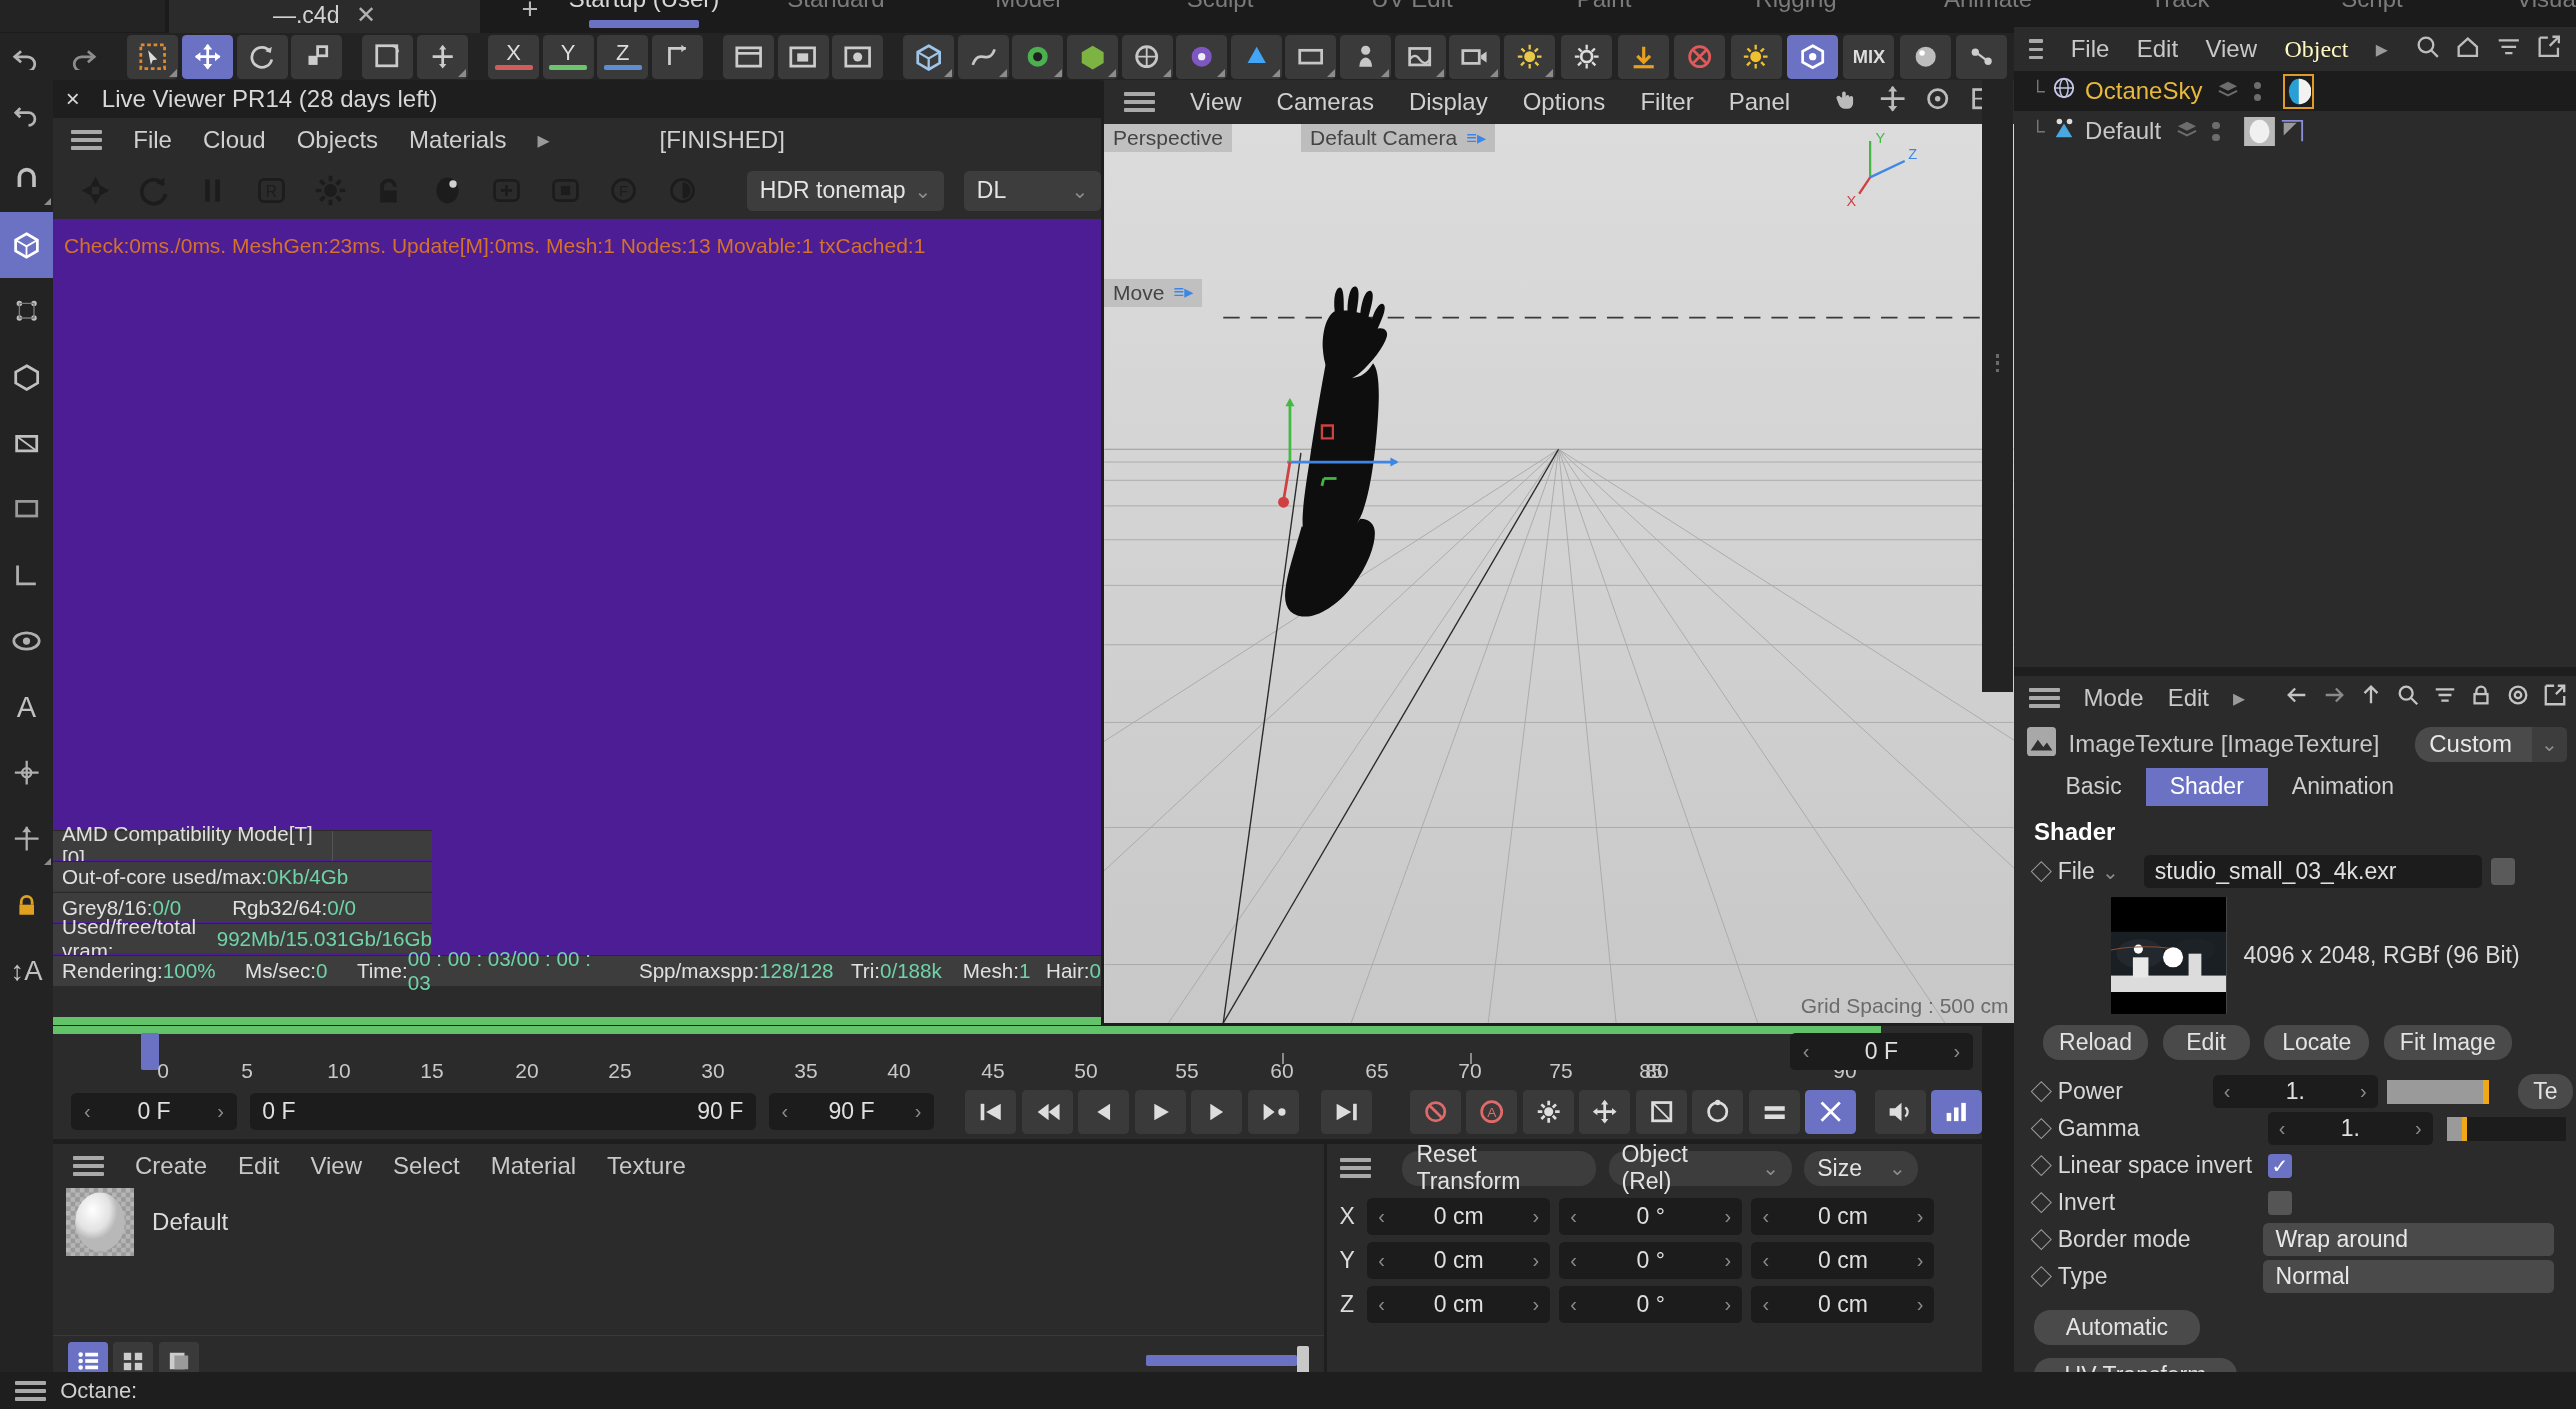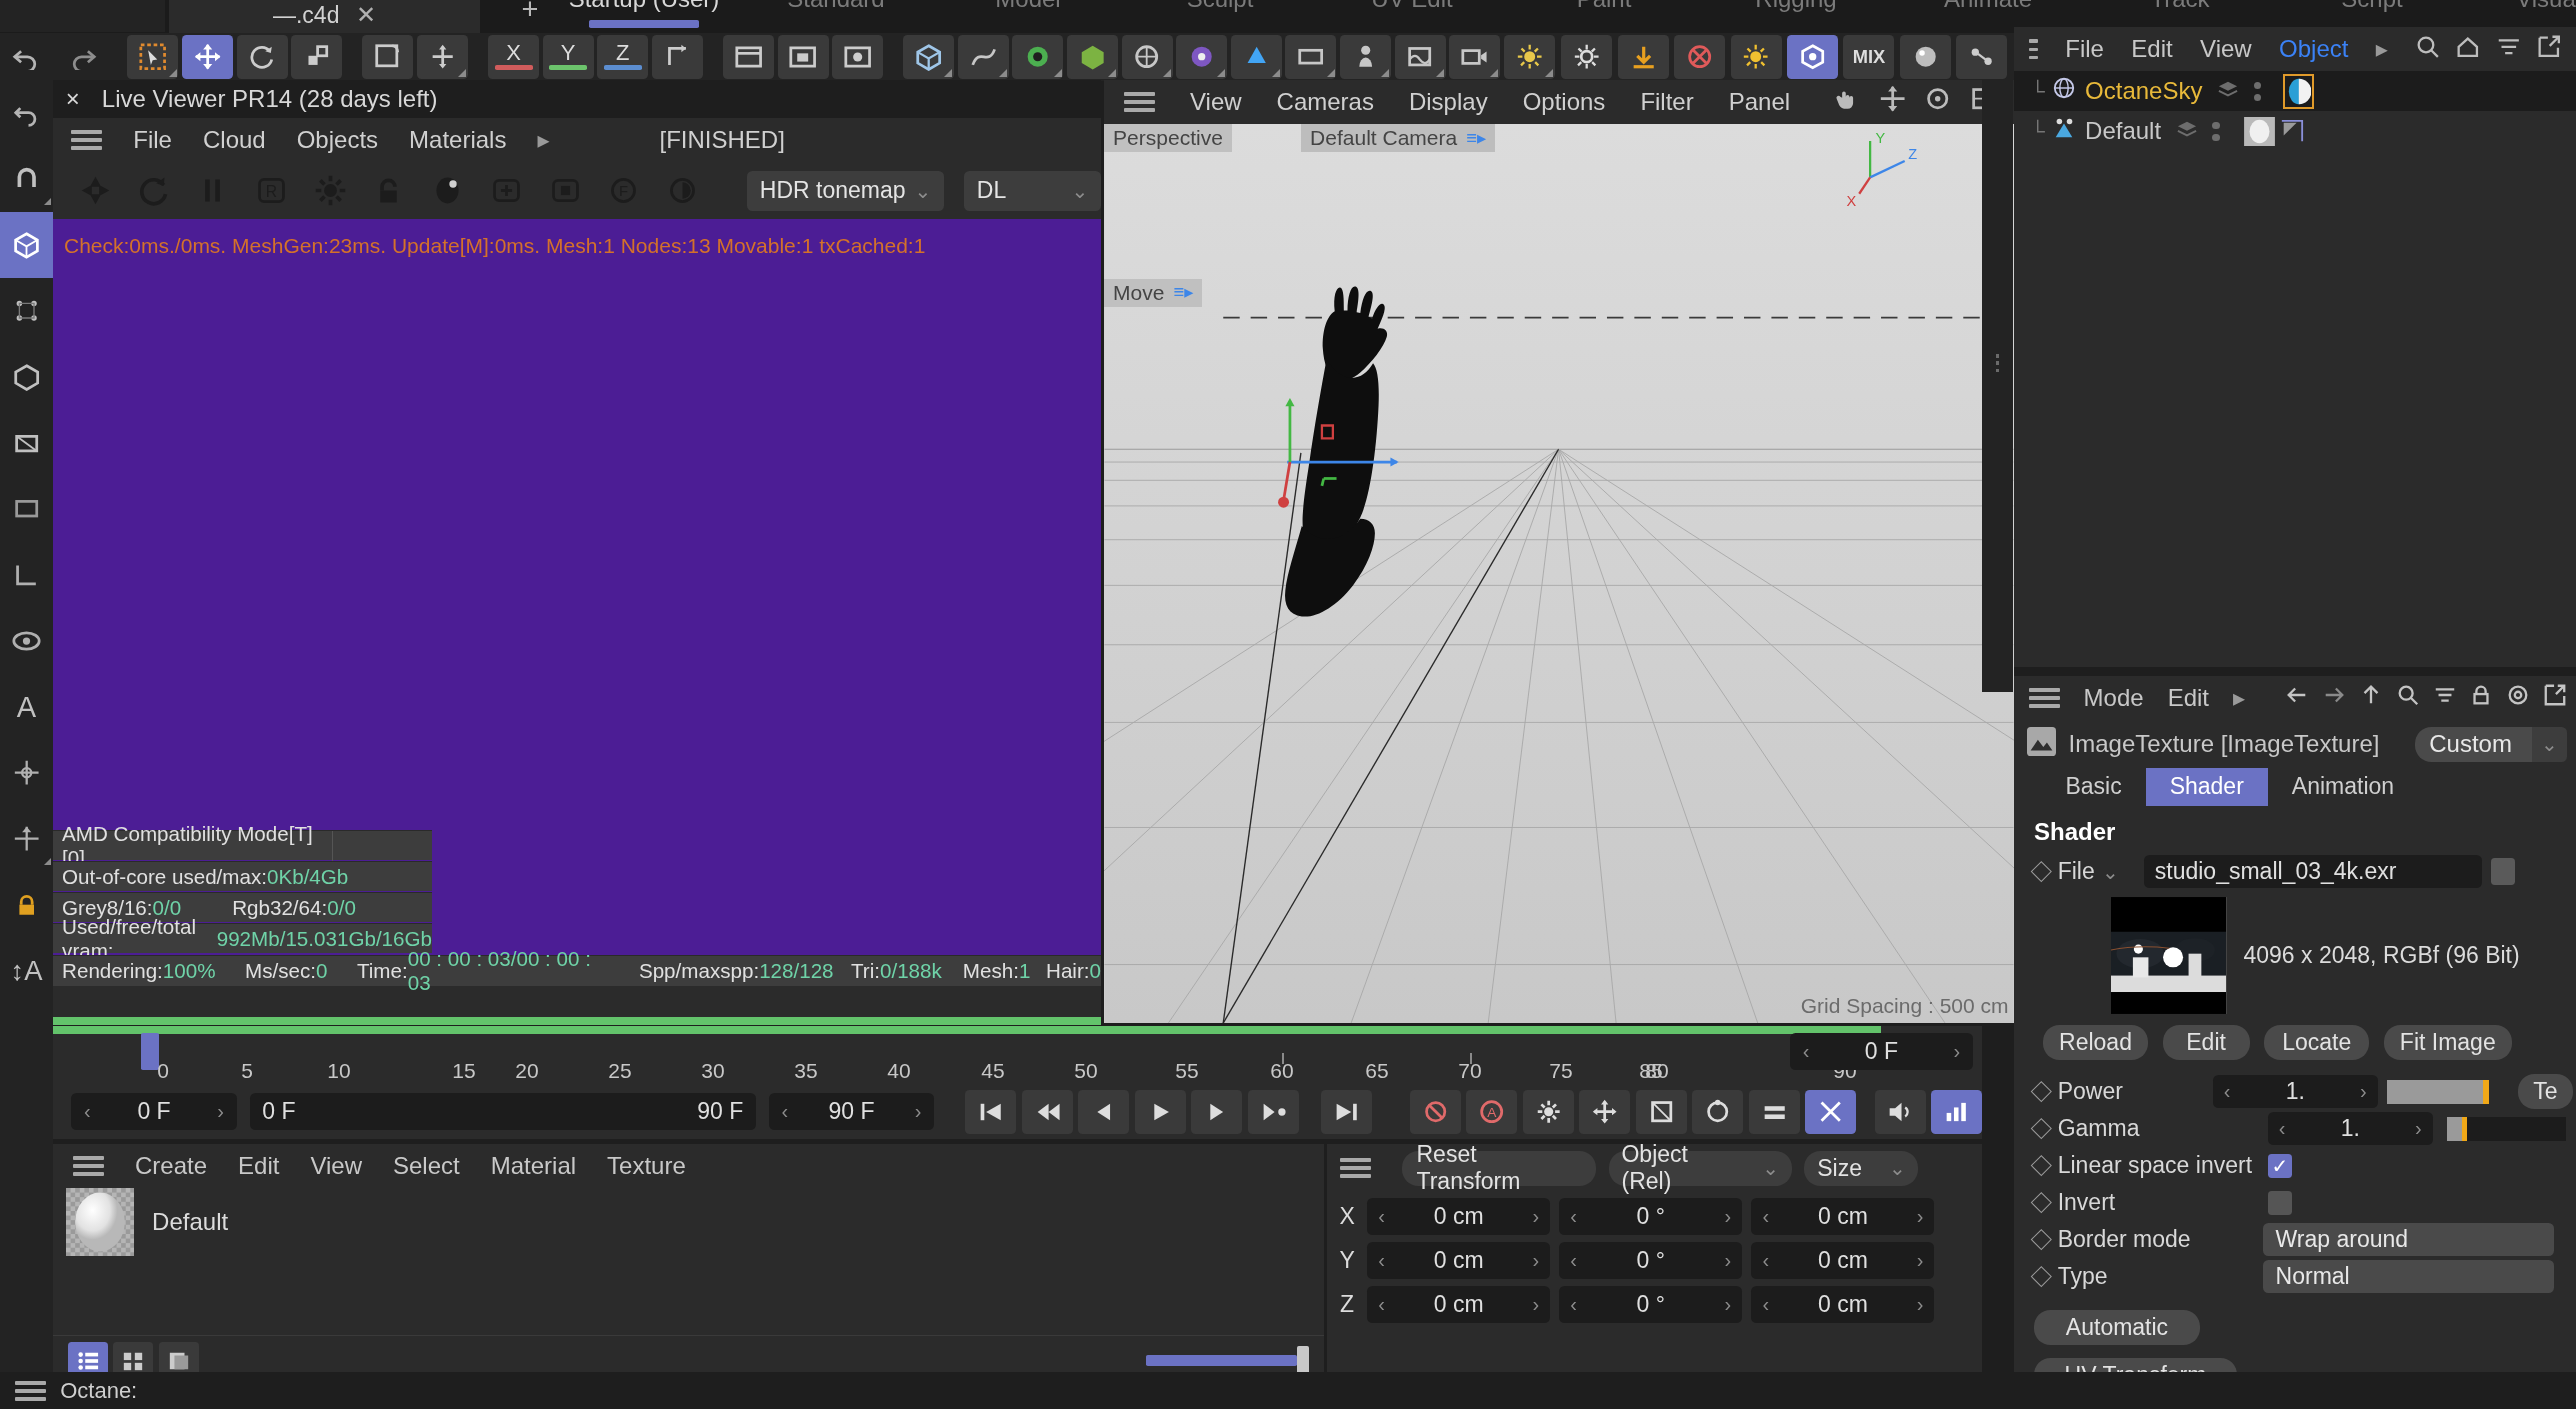--- a/index.html
+++ b/index.html
@@ -71,21 +71,21 @@
                 display:flex; align-items:center; gap:35px; padding-left:20px; font-size:24px; color:#d0d0d0;}
   #vp-canvas { position:absolute; left:0; top:44px; width:910px; height:899px; background:#d2d2d2; overflow:hidden;}
   .vp-tag { position:absolute; background:#c0c0c0; color:#444; font-size:21px; padding:1.8px 9.1px; }
   .vp-tag.dark { background:#bdbdbd; }
   #grid-spacing { position:absolute; right:5.5px; bottom:5.5px; font-size:21px; color:#6b6b6b; }
   #axis-gizmo { position:absolute; right:82px; top:5.5px; }
 
   
   #obj-mgr { position:absolute; left:2014px; top:27.4px; width:562px; height:640px; background:#2b2b2b; }
   #om-menubar { height:44px; background:#2b2b2b; display:flex; align-items:center; gap:27.4px; padding-left:14.6px; font-size:24px; }
-  #om-menubar .active { color:#3b82f6; }
+  #om-menubar .active { color:#fef9c3;font-family:Liberation Serif, serif; }
   #om-icons { margin-left:auto; display:flex; gap:14.6px; padding-right:14.6px; align-items:center; }
   .om-row { height:40px; display:flex; align-items:center; padding-left:16.5px; font-size:24px; position:relative; }
   .om-row.sel { background:#1c1c1c; }
   .om-name.hl { color:#e8b93a; }
   .om-dots { display:flex; flex-direction:column; gap:4.6px; margin-left:14.6px; }
   .om-dots i { width:7.3px;height:7.3px;border-radius:50%;background:#6d6d6d; display:block; }
 
   
   #right-splitter { position:absolute; left:1982px; top:80px; width:31px; height:612px; background:#232323; }
 
@@ -1077,21 +1077,21 @@
   </div>
 </div>
 
 <div id="timeline">
   <div id="tl-greenbar"></div>
   <div id="tl-ruler">
     <div id="playhead" style="left:88px;"></div>
     <span class="tlabel" style="left:110px;">0</span>
     <span class="tlabel" style="left:194px;">5</span>
     <span class="tlabel" style="left:286px;">10</span>
-    <span class="tlabel" style="left:379px;margin-left:32px;">15</span>
+    <span class="tlabel" style="left:379px;">15</span>
     <span class="tlabel" style="left:474px;">20</span>
     <span class="tlabel" style="left:567px;">25</span>
     <span class="tlabel" style="left:660px;">30</span>
     <span class="tlabel" style="left:753px;">35</span>
     <span class="tlabel" style="left:846px;">40</span>
     <span class="tlabel" style="left:940px;">45</span>
     <span class="tlabel" style="left:1033px;">50</span>
     <span class="tlabel" style="left:1134px;">55</span>
     <span class="tlabel" style="left:1229px;">60</span>
     <span class="tlabel" style="left:1324px;">65</span>

